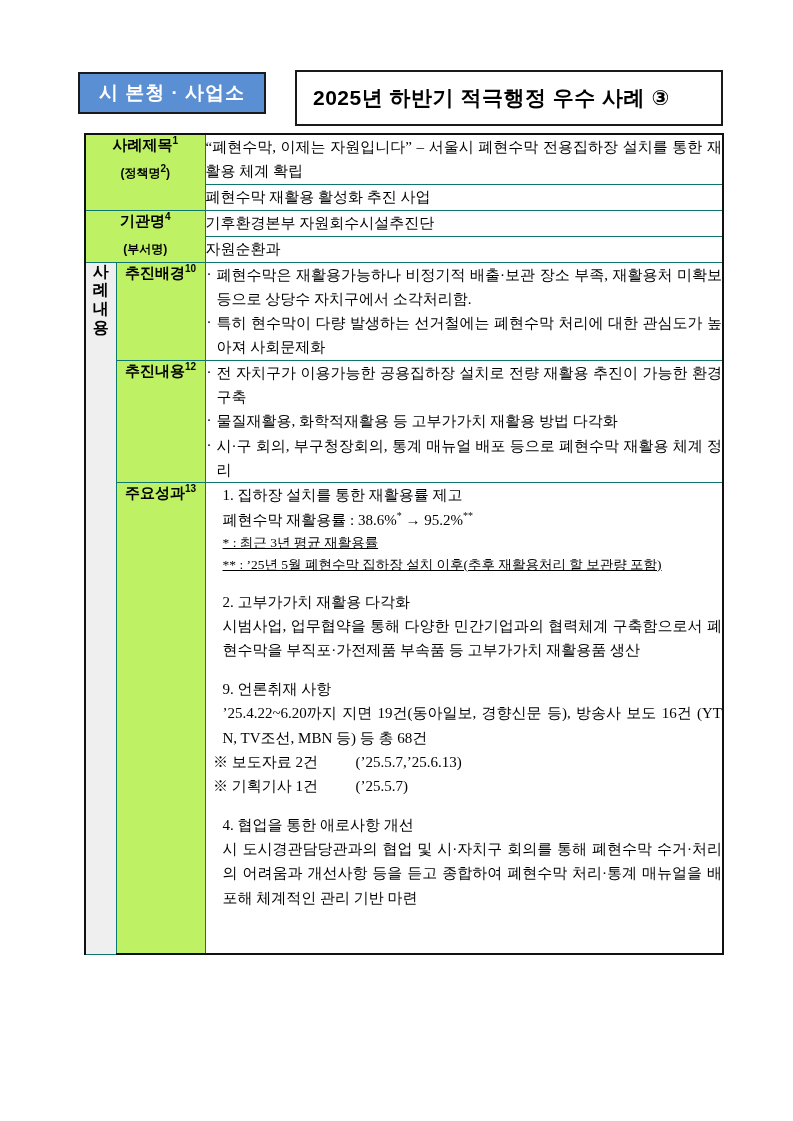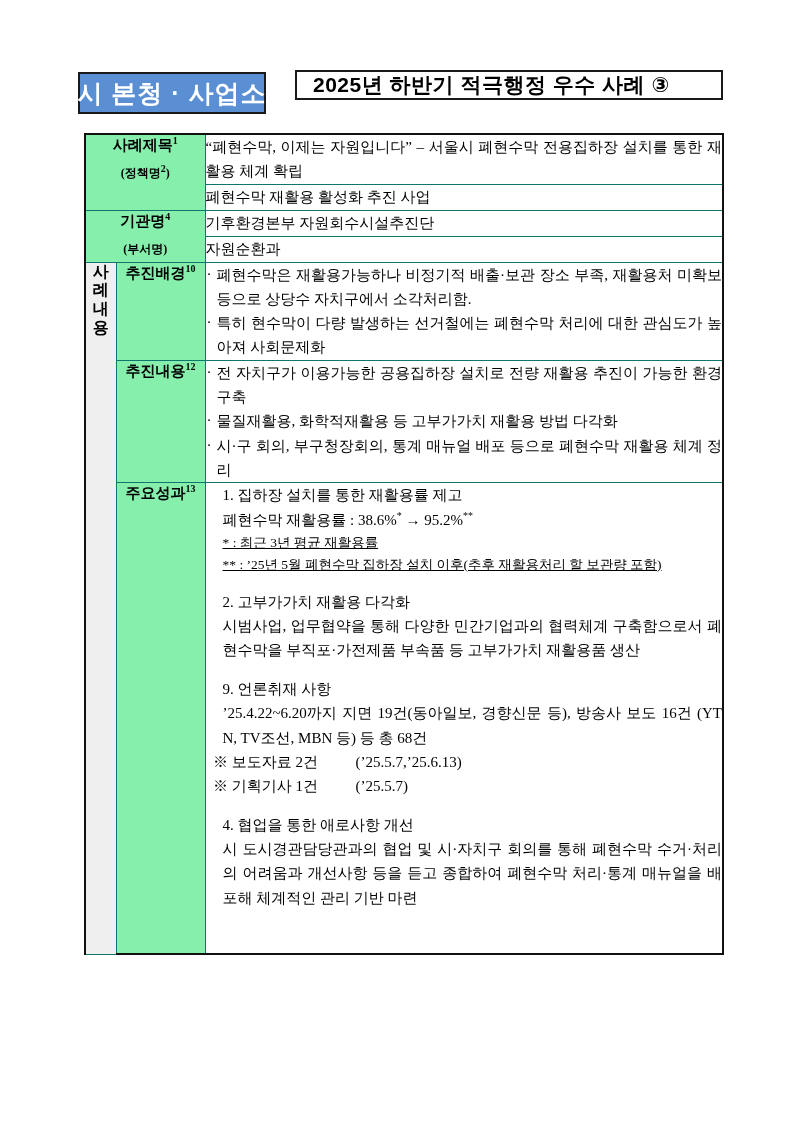--- a/index.html
+++ b/index.html
@@ -33,31 +33,31 @@
     background: #5B8FD4;
     border: 2px solid #1a1a1a;
     box-sizing: border-box;
     display: flex;
     align-items: center;
     justify-content: center;
   }
   .badge-text {
     font-family: "Liberation Sans", "DejaVu Sans", sans-serif;
     font-weight: bold;
-    font-size: 25px;
+    font-size: 19px;
     color: #ffffff;
     letter-spacing: 1px;
     white-space: nowrap;
   }
   .title-box {
     position: absolute;
     left: 217px;
     top: 0px;
     width: 428px;
-    height: 30px;
+    height: 56px;
     border: 2px solid #1a1a1a;
     box-sizing: border-box;
     background: #ffffff;
     display: flex;
     align-items: center;
     padding-left: 16px;
   }
   .title-text {
     font-family: "Liberation Sans", "DejaVu Sans", sans-serif;
     font-weight: bold;
@@ -80,24 +80,24 @@
     border: 1px solid #0f766e;
     vertical-align: top;
     padding: 0;
   }
   .doc-table .outer-top { border-top: 2px solid #111111; }
   .doc-table .outer-left { border-left: 2px solid #111111; }
   .doc-table .outer-right { border-right: 2px solid #111111; }
   .doc-table .outer-bottom { border-bottom: 2px solid #111111; }
 
   .lbl {
-    background: #86efac;
+    background: #bef264;
     text-align: center;
     vertical-align: middle;
-    font-family: Liberation Serif, serif;
+    font-family: Liberation Sans, sans-serif;
     font-weight: bold;
     font-size: 15px;
     line-height: 1.35;
     padding: 4px 2px;
   }
   .lbl .sub {
     display: block;
     font-size: 12px;
     font-weight: bold;
     margin-top: 10px;

